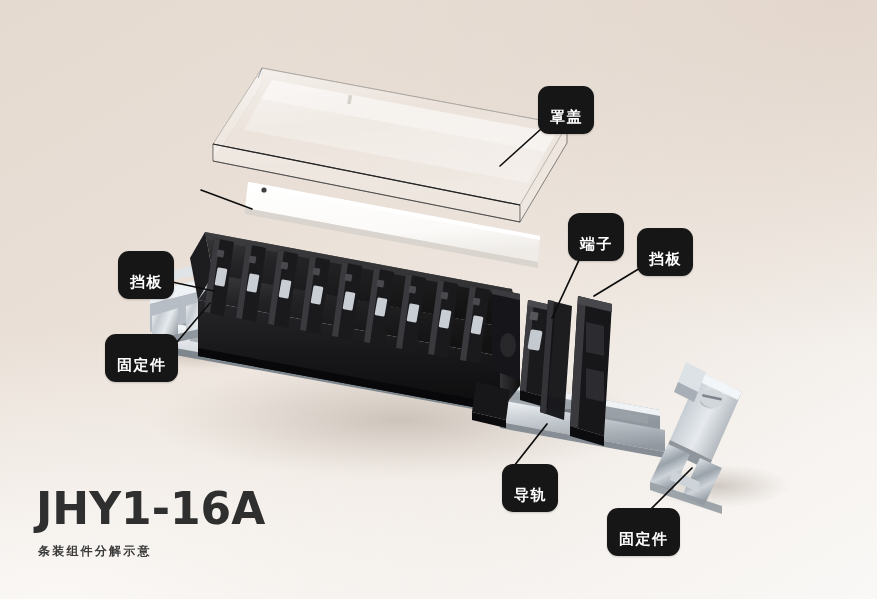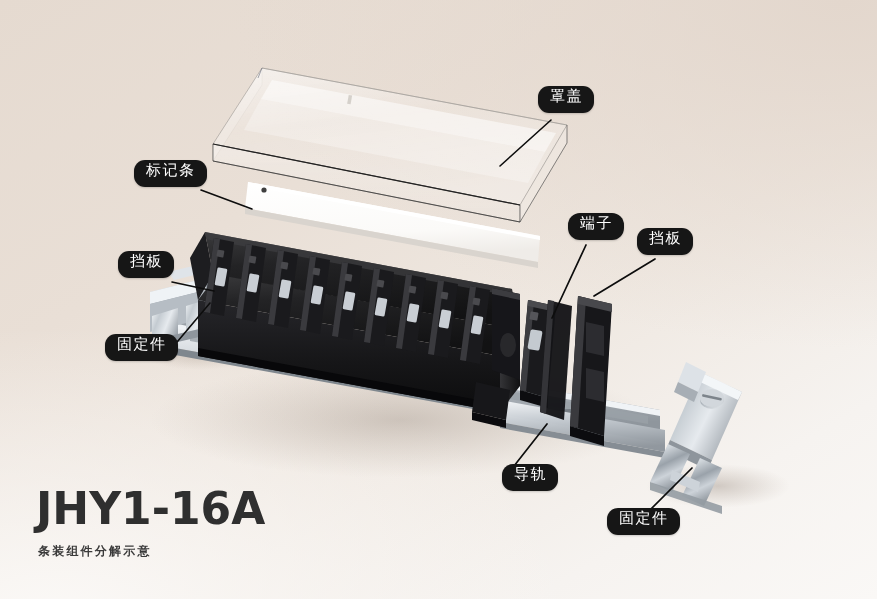--- a/index.html
+++ b/index.html
@@ -19,24 +19,24 @@
   .layer{position:absolute;left:0;top:0;width:877px;height:599px;}
   svg{display:block;}
 
   
   .callout{
     position:absolute;
     background:#161616;
     color:#fff;
     border-radius:11px;
     font-size:15px;
-    font-weight:400;
+    font-weight:700;
     letter-spacing:1.5px;
     line-height:1;
-    padding:3px 11px 9px 12px;
+    padding:24px 11px 9px 12px;
     white-space:nowrap;
     font-family:"DejaVu Sans","Liberation Sans",sans-serif;
     z-index:40;
     box-shadow:0 1px 2px rgba(0,0,0,.18);
   }
   .leaders{z-index:35;pointer-events:none;}
 
   
   .title-wrap{position:absolute;left:36px;top:487px;z-index:45;}
   .title-main{
@@ -323,21 +323,20 @@
       <path d="M586,245 L552,318" stroke-width="1.7"></path>
       <path d="M655,259 L594,296" stroke-width="1.7"></path>
       <path d="M172,348 L210,303" stroke-width="1.6"></path>
       <path d="M514,466 L547,424" stroke-width="1.7"></path>
       <path d="M648,512 L692,468" stroke-width="1.7"></path>
     </g>
   </svg>
 
   <div class="callout" style="left:538px;top:86px;">罩盖</div>
 
-  <div class="callout" style="left:134px;top:160px;">标记条</div>
 
   <div class="callout" style="left:118px;top:251px;">挡板</div>
 
   <div class="callout" style="left:568px;top:213px;border-radius:12px;">端子</div>
 
   <div class="callout" style="left:637px;top:228px;">挡板</div>
 
   <div class="callout" style="left:105px;top:334px;">固定件</div>
 
   <div class="callout" style="left:502px;top:464px;">导轨</div>

